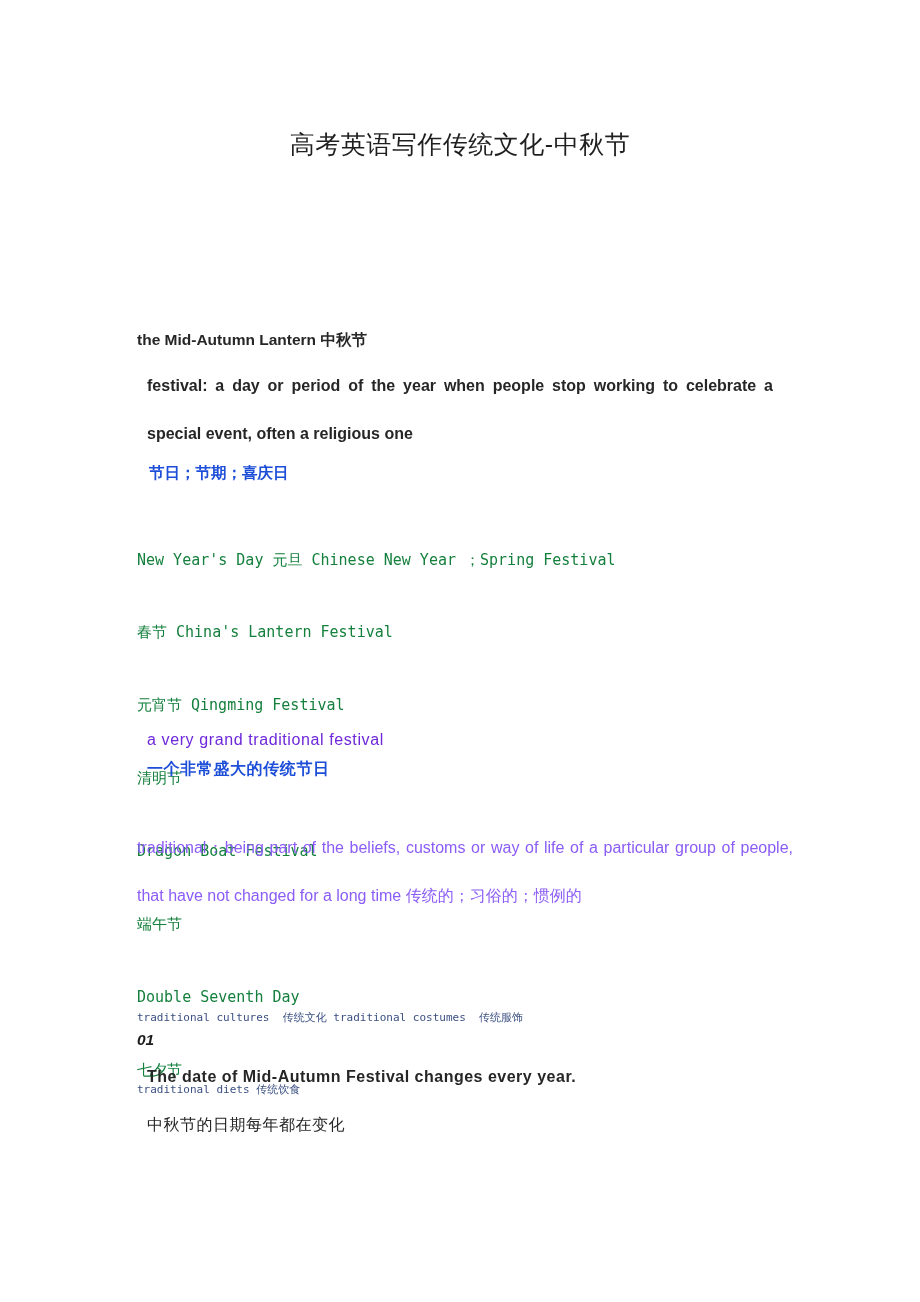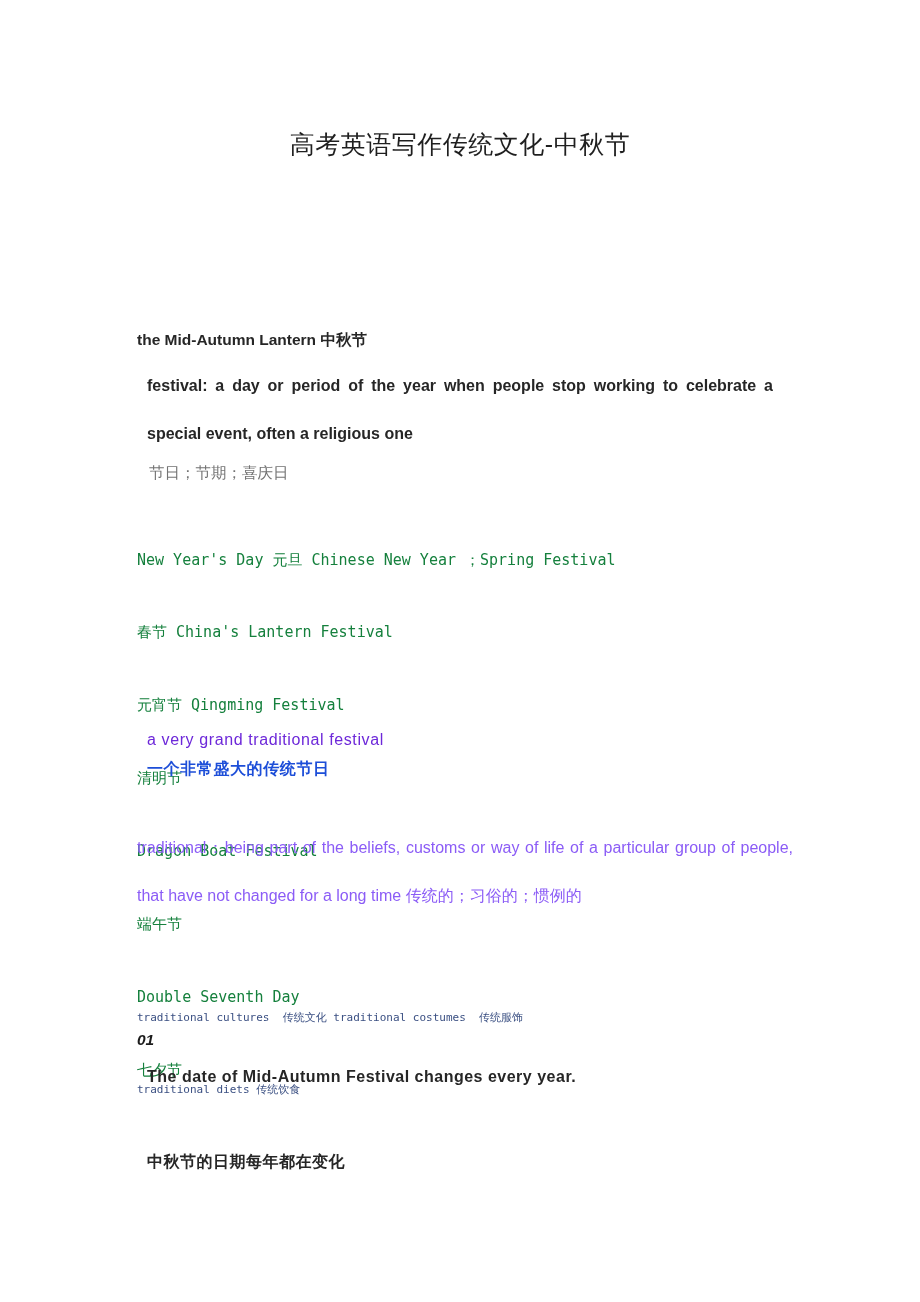--- a/index.html
+++ b/index.html
@@ -76,22 +76,22 @@
     text-align: justify;
     text-align-last: left;
     line-height: 48px;
   }
 
   .festival-cn {
     position: absolute;
     left: 149px;
     top: 462px;
     font-size: 15.5px;
-    font-weight: normal;
-    color: #737373;
+    font-weight: bold;
+    color: #1d4ed8;
     line-height: 1.4;
   }
 
   
   .blue-list {
     position: absolute;
     left: 137px;
     top: 499px;
     font-family: "DejaVu Sans Mono", "Liberation Mono", monospace;
     font-size: 15px;
@@ -171,23 +171,23 @@
     font-size: 16px;
     font-weight: bold;
     color: #262626;
     letter-spacing: 0.5px;
     line-height: 1.4;
   }
 
   .item-cn {
     position: absolute;
     left: 147px;
-    top: 1151px;
-    font-size: 16px;
-    font-weight: bold;
+    top: 1114px;
+    font-size: 16px;
+    font-weight: normal;
     color: #262626;
     letter-spacing: 0.5px;
     line-height: 1.4;
   }
 </style>
 </head>
 <body>
 
 <div class="page">
 

